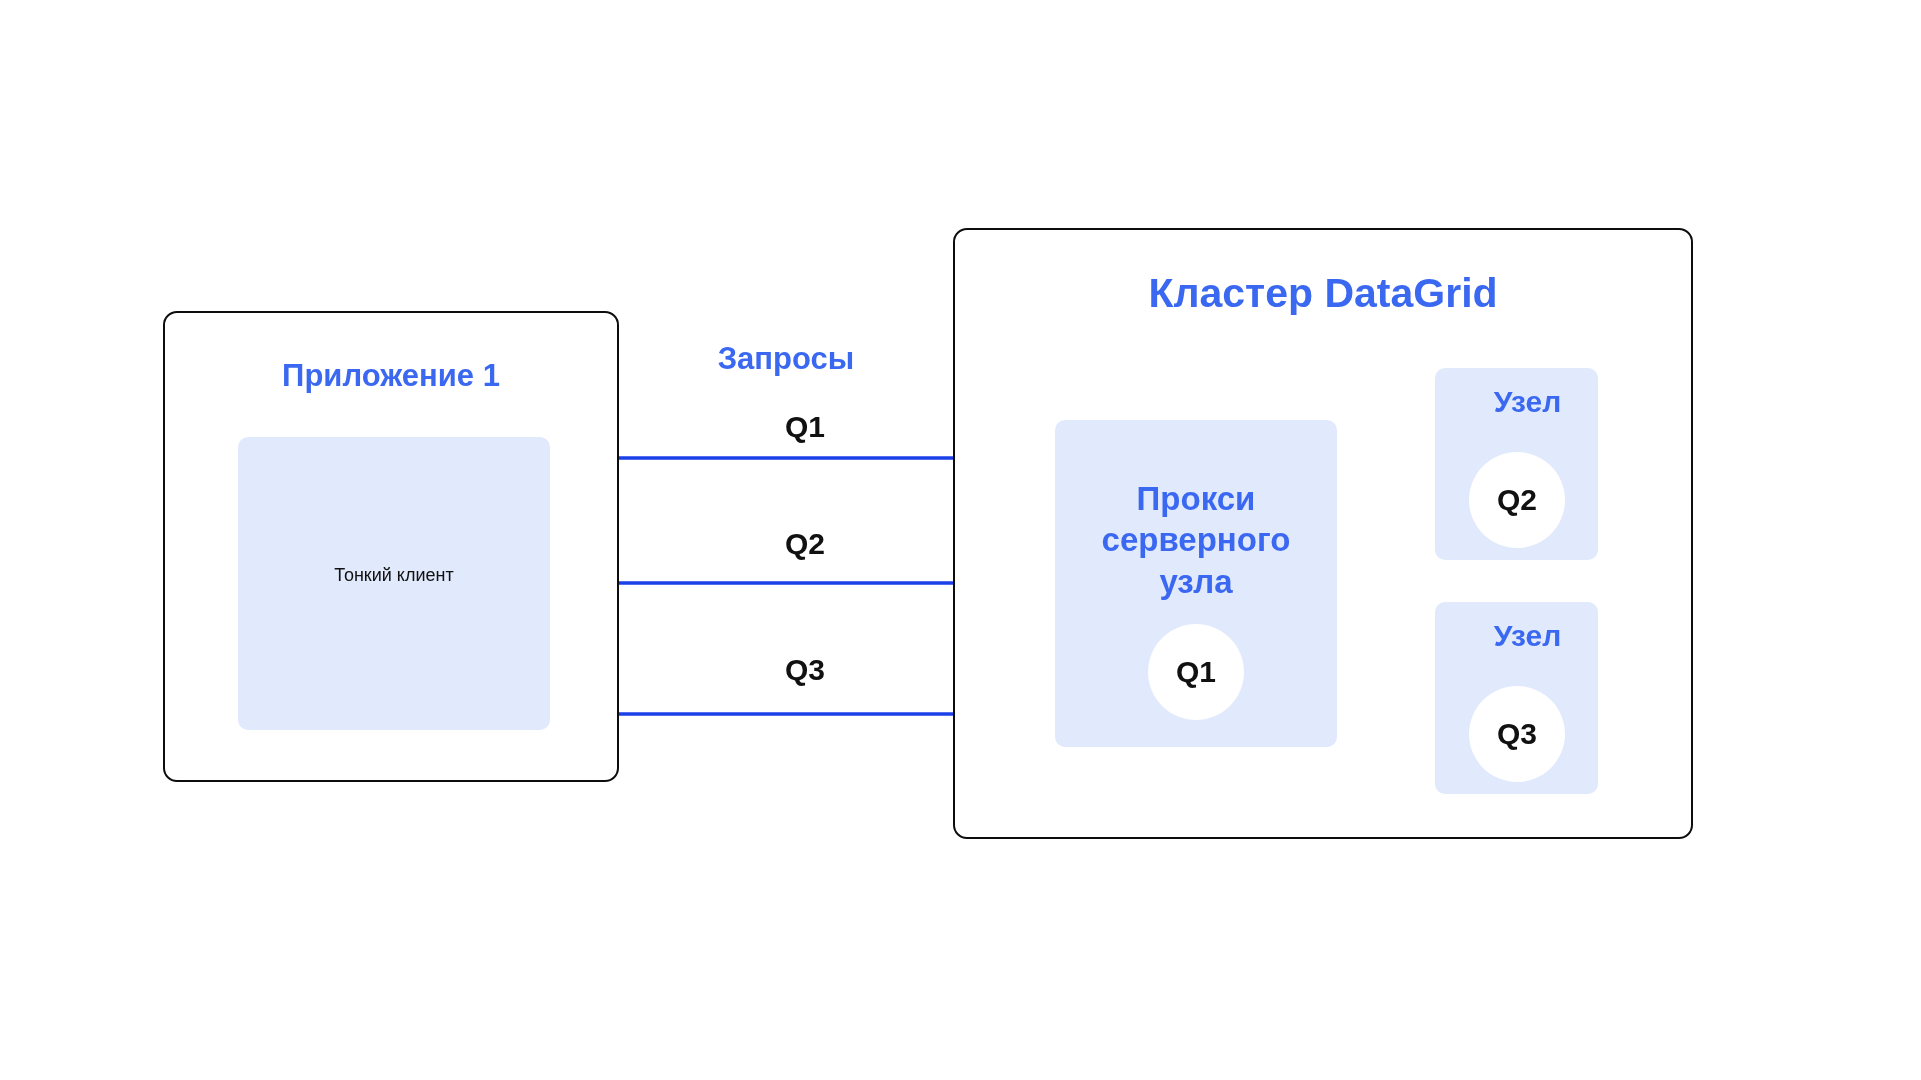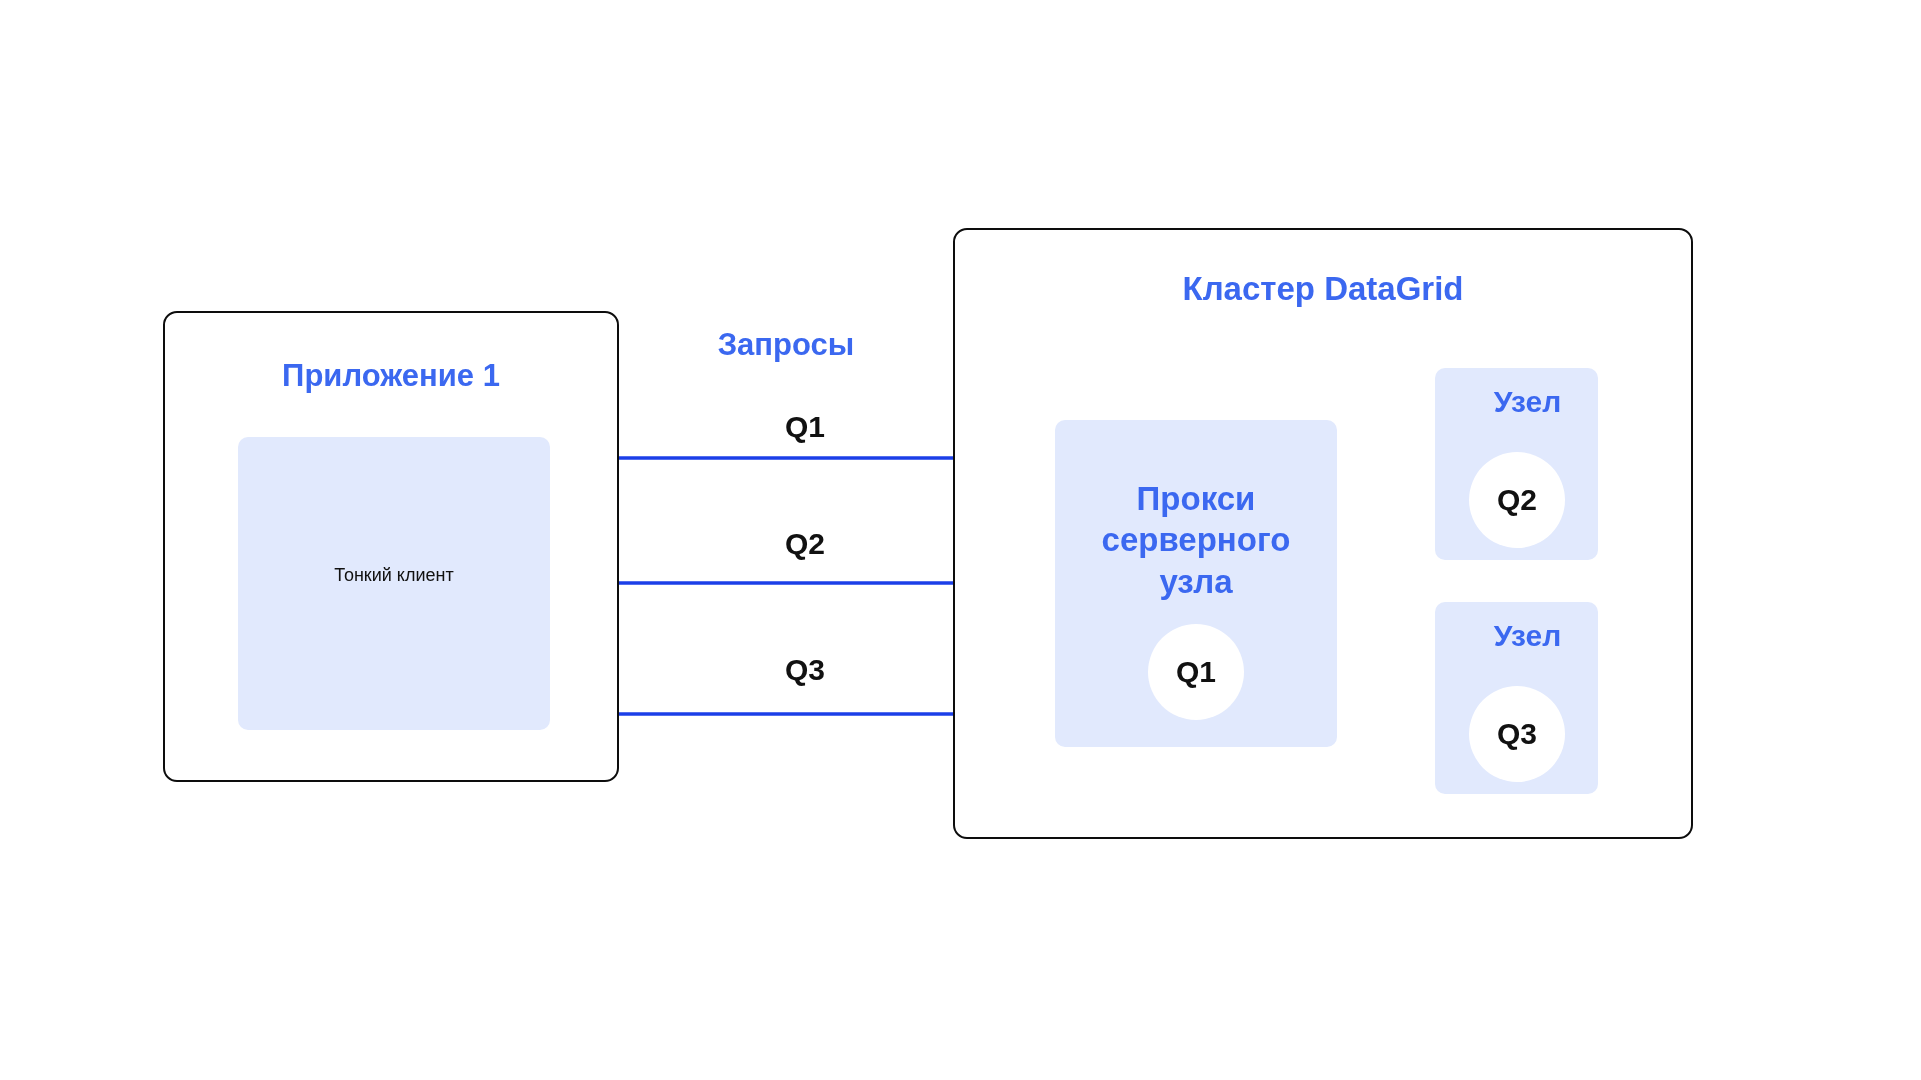--- a/index.html
+++ b/index.html
@@ -47,24 +47,24 @@
     text-align: center;
     white-space: nowrap;
     line-height: 1.15;
   }
   #app-title {
     left: 163px; top: 358px; width: 456px;
     font-size: 31px;
   }
   #cluster-title {
     left: 953px; top: 270px; width: 740px;
-    font-size: 33px;
+    font-size: 41px;
   }
   #requests-title {
-    left: 619px; top: 327px; width: 334px;
+    left: 619px; top: 341px; width: 334px;
     font-size: 31px;
   }
 
   
   .fill-panel {
     position: absolute;
     background: #E1E9FD;
     border-radius: 10px;
     box-sizing: border-box;
   }

